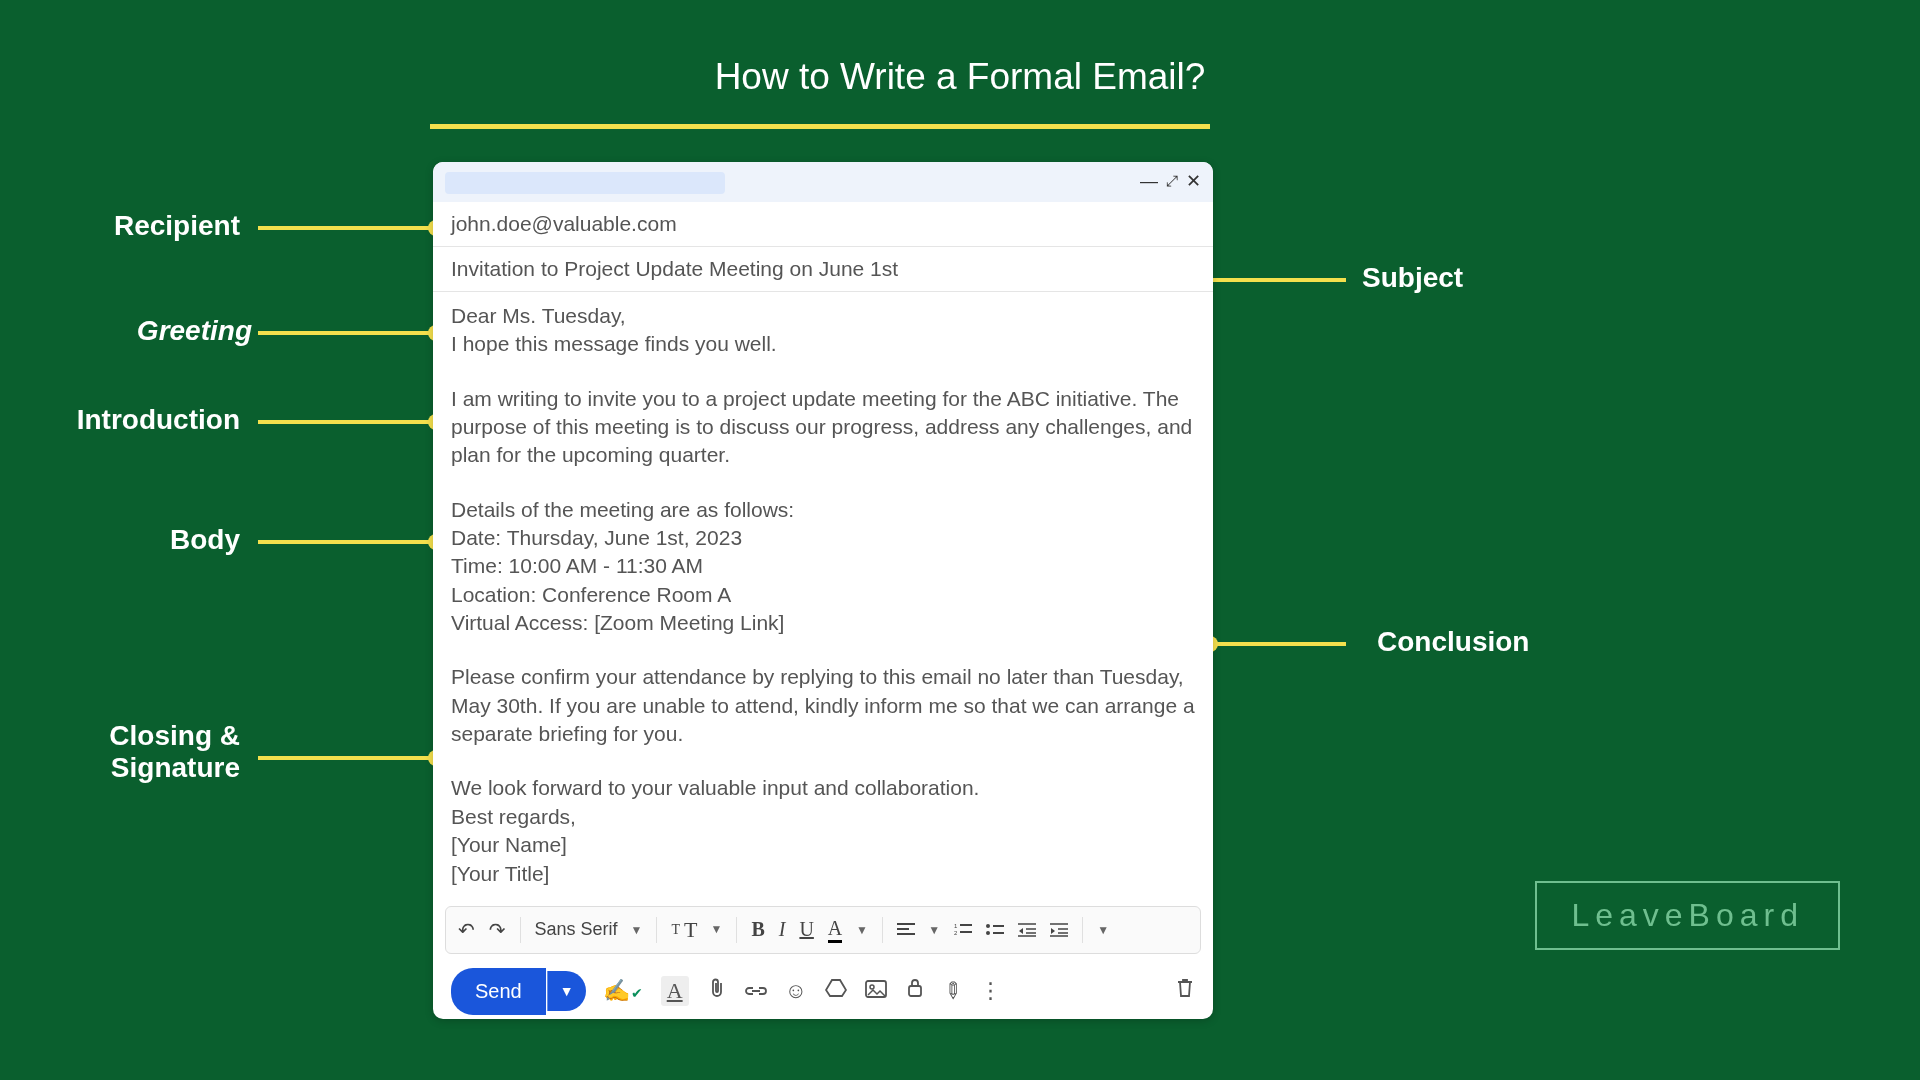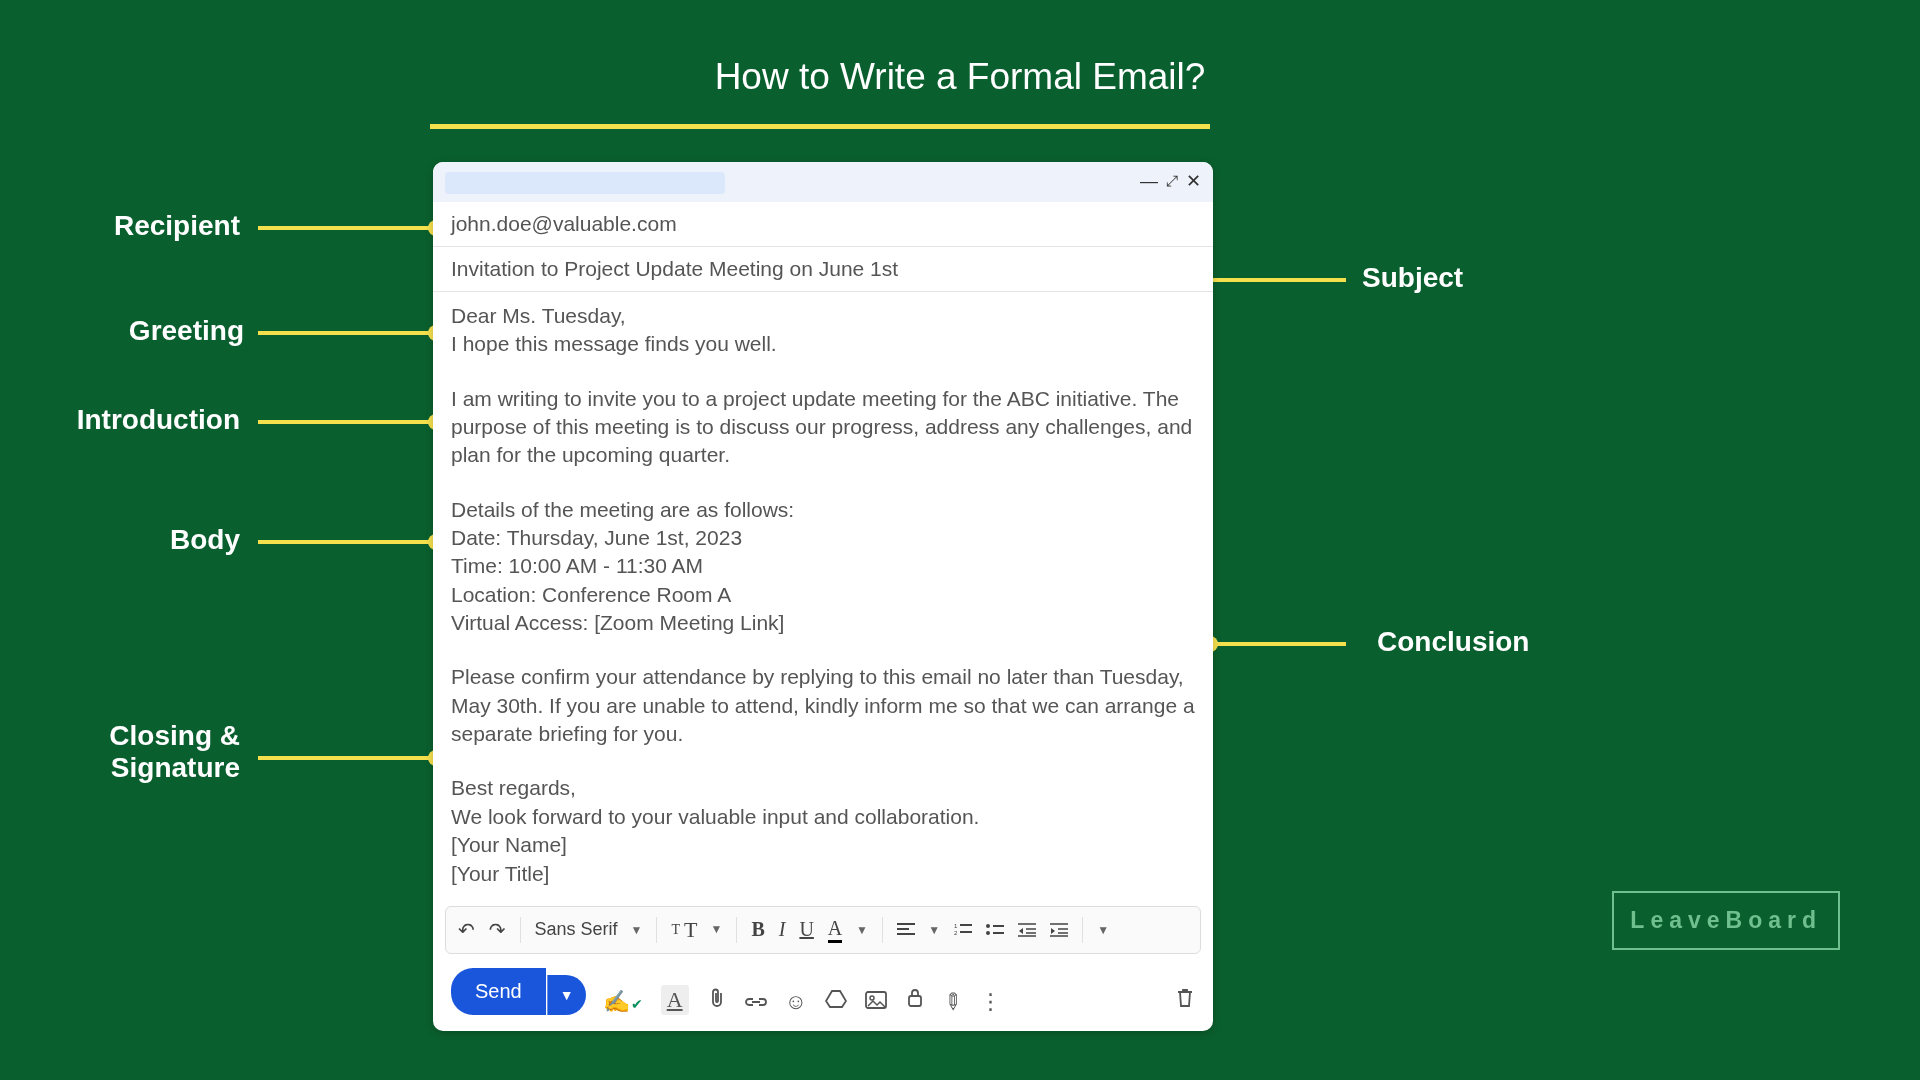--- a/index.html
+++ b/index.html
@@ -89,22 +89,22 @@
     padding: 0 12px;
     color: #444;
   }
   .toolbar .sep { width:1px; height:26px; background:#e0e0e0; }
   .toolbar .item { font-size: 20px; display:flex; align-items:center; gap:4px; }
   .toolbar .font-label { font-size: 18px; color:#444; }
   .toolbar .caret { font-size:12px; color:#666; }
   .toolbar svg { display:block; }
   .action-row {
     display: flex;
-    align-items: flex-end;
-    padding: 14px 18px 16px 18px;
+    align-items: center;
+    padding: 14px 18px 4px 18px;
     gap: 18px;
     color: #666;
   }
   .send-btn {
     background: #1a56db;
     color: #fff;
     border-radius: 22px 0 0 22px;
     padding: 12px 24px;
     font-size: 20px;
     font-weight: 500;
@@ -144,37 +144,37 @@
     background: #f4e04d;
     border-radius: 50%;
     transform: translate(-50%, -50%);
   }
 
   .logo-box {
     position: absolute;
     right: 80px;
     bottom: 130px;
     border: 2px solid #6fbf8f;
-    padding: 14px 16px;
+    padding: 14px 34px;
     color: #6fbf8f;
-    font-size: 23px;
+    font-size: 32px;
     letter-spacing: 6px;
-    font-weight: 700;
+    font-weight: 400;
   }
 
   .pen-icon { transform: rotate(45deg); display:inline-block; }
 </style>
 </head>
 <body>
 
 <div class="title">How to Write a Formal Email?</div>
 <div class="title-underline"></div>
 
 <div class="label label-left" style="top:210px; left:0; width:240px;">Recipient</div>
-<div class="label label-left" style="top:315px; left:4px; width:240px;">Greeting</div>
+<div class="label label-left" style="top:315px; left:12px; width:240px;font-style:italic;">Greeting</div>
 <div class="label label-left" style="top:404px; left:0; width:240px;">Introduction</div>
 <div class="label label-left" style="top:524px; left:0; width:240px;">Body</div>
 <div class="label label-left" style="top:720px; left:0; width:240px; white-space:pre-line;">Closing &amp;
 Signature</div>
 
 <div class="label label-right" style="top:262px; left:1362px;">Subject</div>
 <div class="label label-right" style="top:626px; left:1362px;margin-left:15px;">Conclusion</div>
 
 <div class="connector" style="top:226px; left:258px; width:176px;"></div>
 <div class="dot" style="top:228px; left:436px;"></div>
@@ -215,22 +215,22 @@
     <p>I am writing to invite you to a project update meeting for the ABC initiative. The purpose of this meeting is to discuss our progress, address any challenges, and plan for the upcoming quarter.</p>
     <div class="gap"></div>
     <p>Details of the meeting are as follows:</p>
     <p>Date: Thursday, June 1st, 2023</p>
     <p>Time: 10:00 AM - 11:30 AM</p>
     <p>Location: Conference Room A</p>
     <p>Virtual Access: [Zoom Meeting Link]</p>
     <div class="gap"></div>
     <p>Please confirm your attendance by replying to this email no later than Tuesday, May 30th. If you are unable to attend, kindly inform me so that we can arrange a separate briefing for you.</p>
     <div class="gap"></div>
+    <p>We look forward to your valuable input and collaboration.</p>
     <p>Best regards,</p>
-    <p>We look forward to your valuable input and collaboration.</p>
     <p>[Your Name]</p>
     <p>[Your Title]</p>
   </div>
 
   <div class="toolbar">
     <span class="item">↶</span>
     <span class="item">↷</span>
     <div class="sep"></div>
     <span class="item font-label"><span>Sans Serif</span>&nbsp;<span class="caret">▼</span></span>
     <div class="sep"></div>

